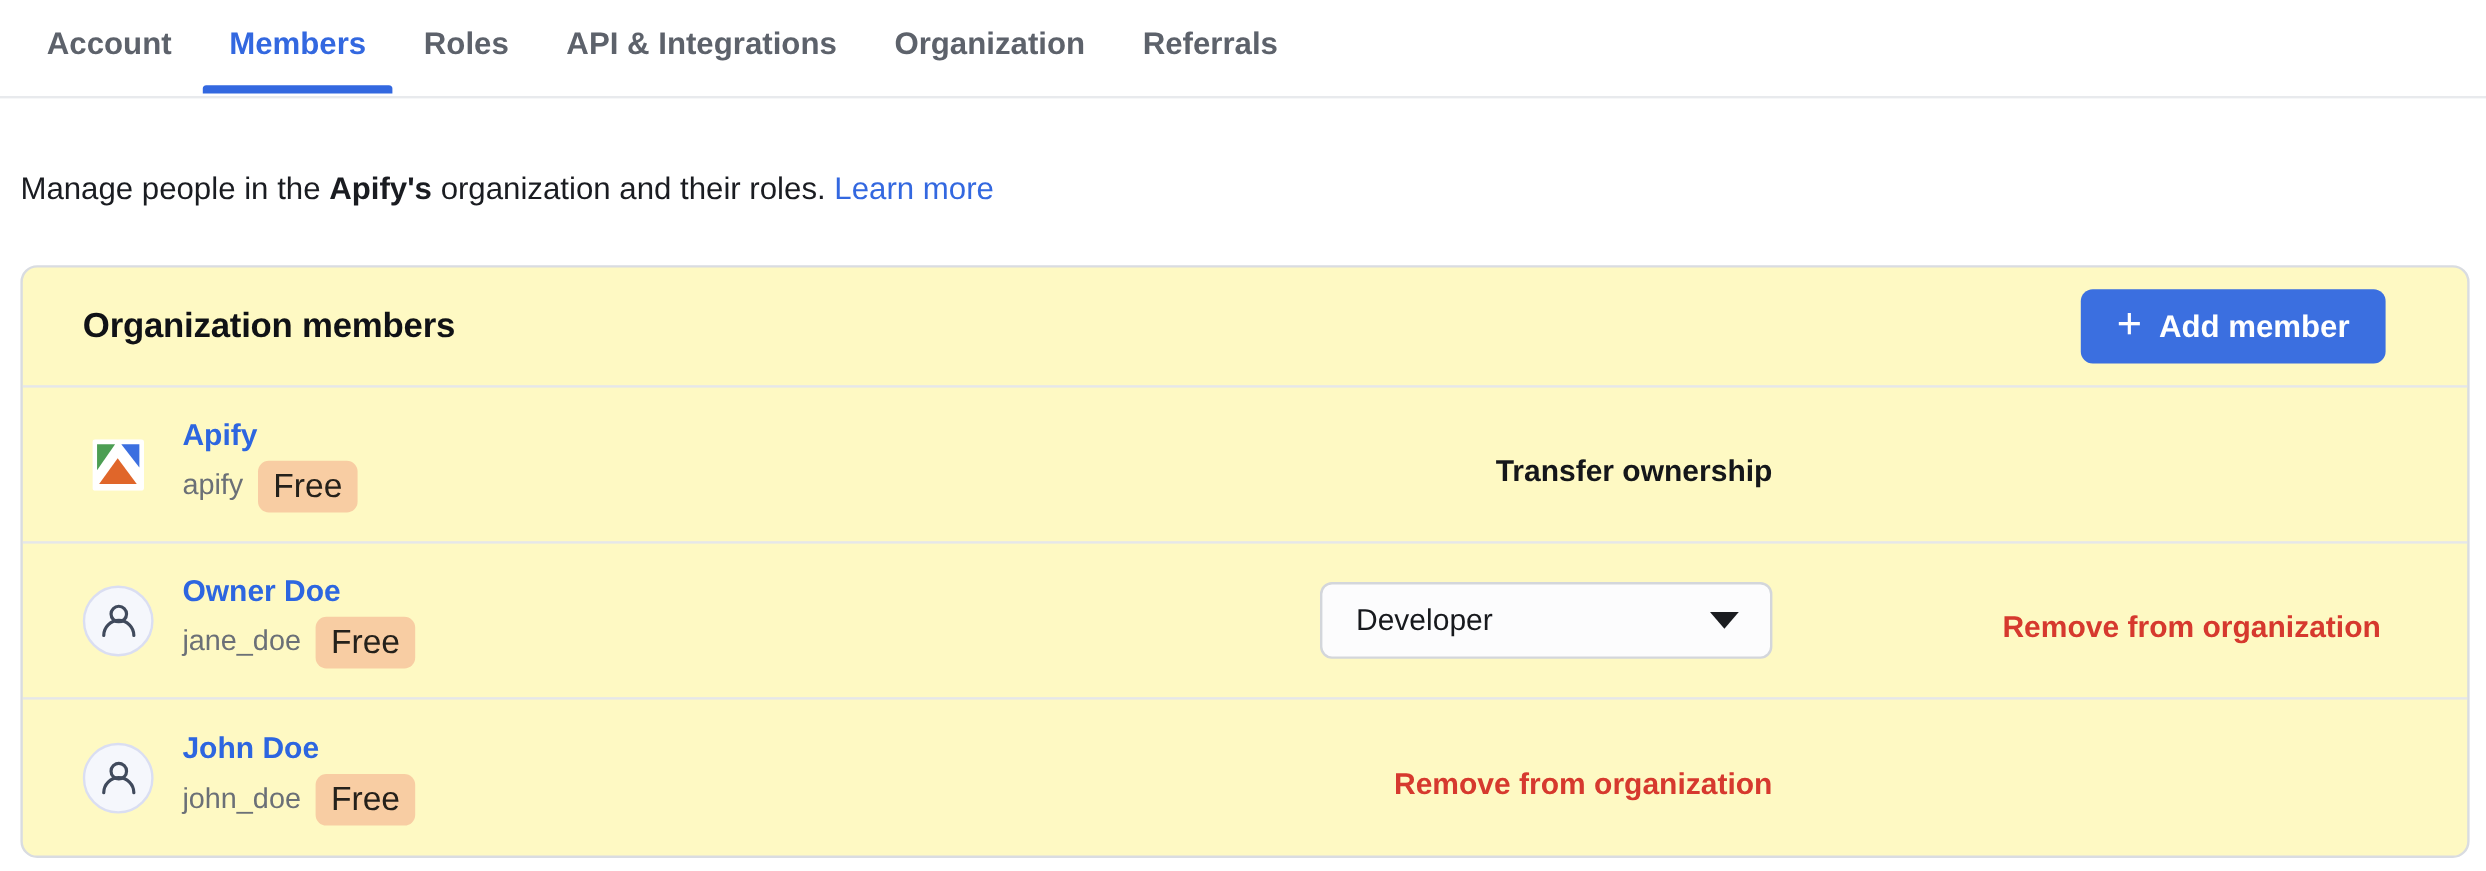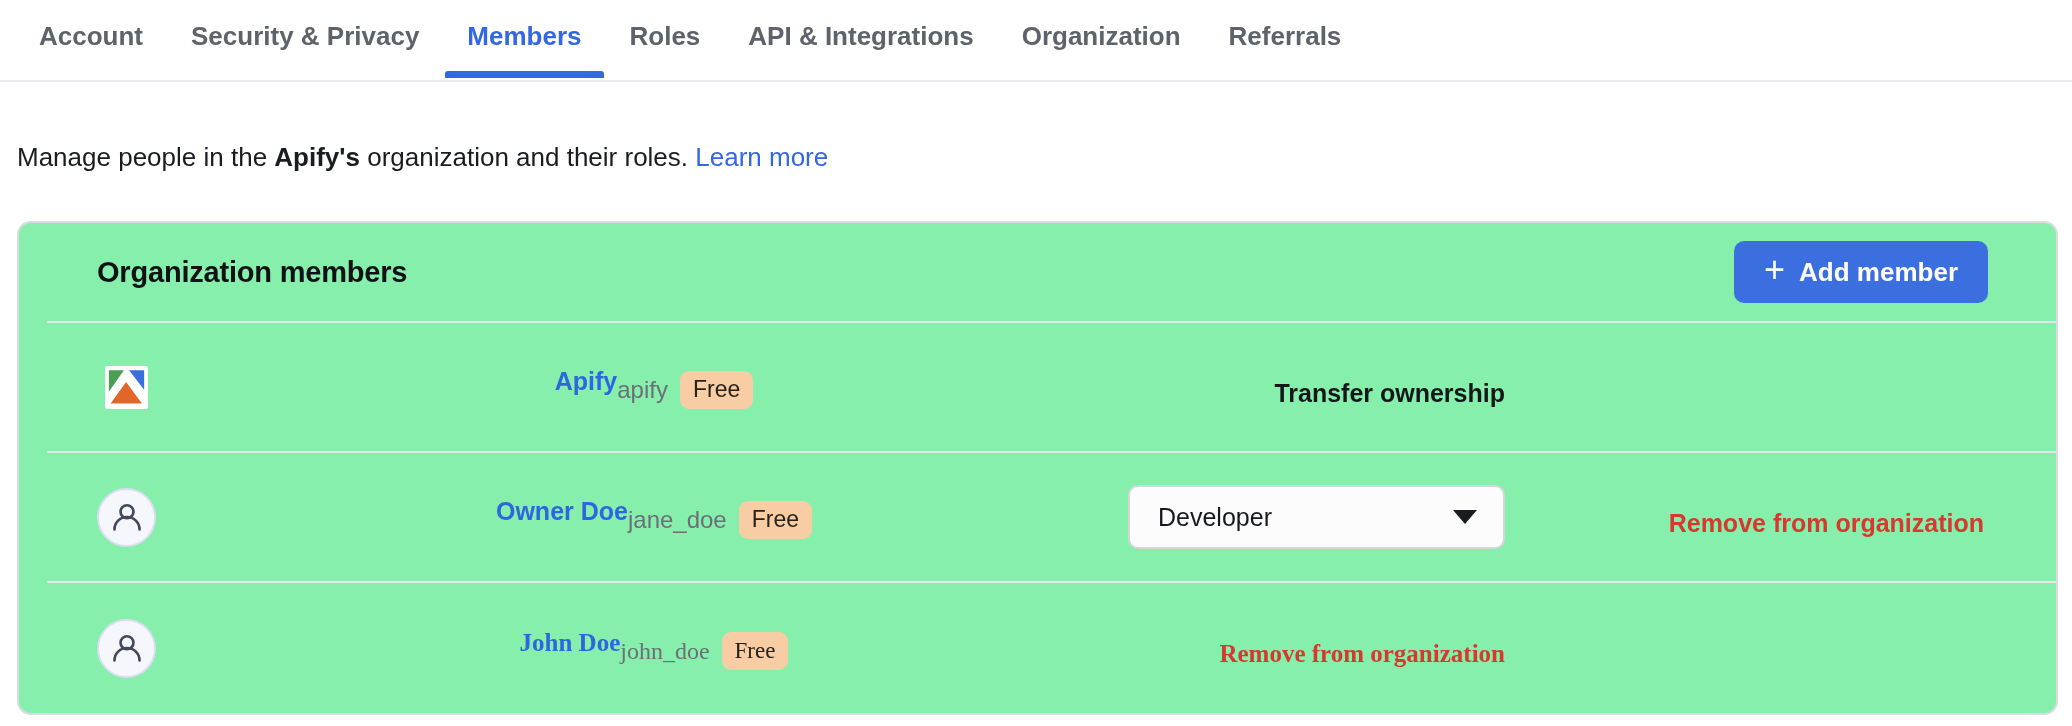--- a/index.html
+++ b/index.html
@@ -50,22 +50,21 @@
     color: #1a1c21;
   }
   .desc b { font-weight: 700; }
   .desc .link { color: #3368e0; cursor: pointer; }
 
   
   .card {
     margin: 46px 14px 0 17px;
     border: 2px solid #d9dce1;
     border-radius: 14px;
-    background: #86efac;
-    padding-left: 28px;
+    background: #fef9c3;
   }
   .card-header {
     display: flex;
     align-items: center;
     justify-content: space-between;
     height: 100px;
     padding: 0 68px 0 50px;
     border-bottom: 2px solid #e5e7ea;
   }
   .card-title {
@@ -98,49 +97,49 @@
 
   
   .row {
     display: grid;
     grid-template-columns: 83px 948px 377px 1fr;
     align-items: center;
     height: 130px;
     padding: 0 72px 0 50px;
     border-bottom: 2px solid #e5e7ea;
   }
-  .row:last-child { border-bottom: none; font-family: Liberation Serif, serif; }
+  .row:last-child { border-bottom: none; }
 
   .cell-icon { width: 59px; display: flex; justify-content: center; align-items: center; }
   .avatar {
     width: 59px; height: 59px;
     border-radius: 50%;
     background: #f5f7fc;
     border: 2px solid #dadef2;
     display: flex; align-items: center; justify-content: center;
   }
   .orglogo { width: 43px; height: 43px; }
 
-  .cell-info { display: flex; flex-direction: row; justify-content: center; }
+  .cell-info { display: flex; flex-direction: column; justify-content: center; }
   .member-name {
     font-size: 25px;
     font-weight: 700;
     color: #2d66e0;
     line-height: 31px;
     text-decoration: none;
     width: max-content;
     cursor: pointer;
   }
   .member-meta { display: flex; align-items: center; margin-top: 5px; }
   .username { font-size: 24px; color: #6b7077; line-height: 30px; }
   .badge {
     margin-left: 12px;
     background: #f8cda3;
     color: #25211b;
-    font-size: 23px;
+    font-size: 28px;
     font-weight: 500;
     line-height: 1;
     padding: 7px 13px 8px 13px;
     border-radius: 9px;
   }
 
   .role-text { font-size: 25px; color: #202329; }
   .role-select {
     width: 377px;
     height: 64px;
@@ -170,21 +169,20 @@
     cursor: pointer;
     white-space: nowrap;
   }
   .action.danger { color: #d6392e; }
 </style>
 </head>
 <body>
 
 <nav class="tabbar">
   <div class="tab">Account</div>
-  <div class="tab">Security &amp; Privacy</div>
   <div class="tab active">Members</div>
   <div class="tab">Roles</div>
   <div class="tab">API &amp; Integrations</div>
   <div class="tab">Organization</div>
   <div class="tab">Referrals</div>
 </nav>
 
 <p class="desc"><span>Manage people in the </span><b>Apify's</b><span> organization and their roles. </span><span class="link">Learn more</span></p>
 
 <section class="card">

